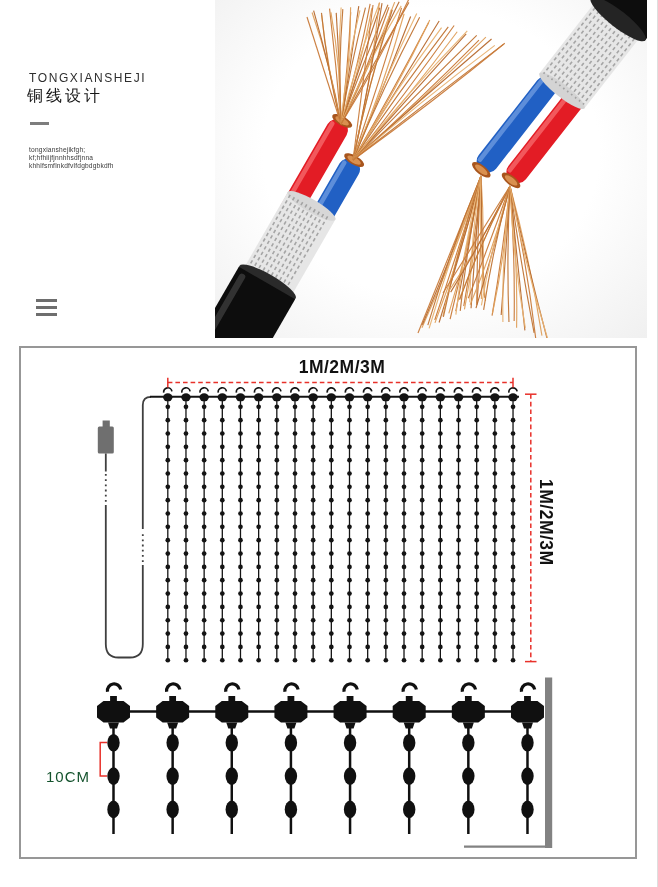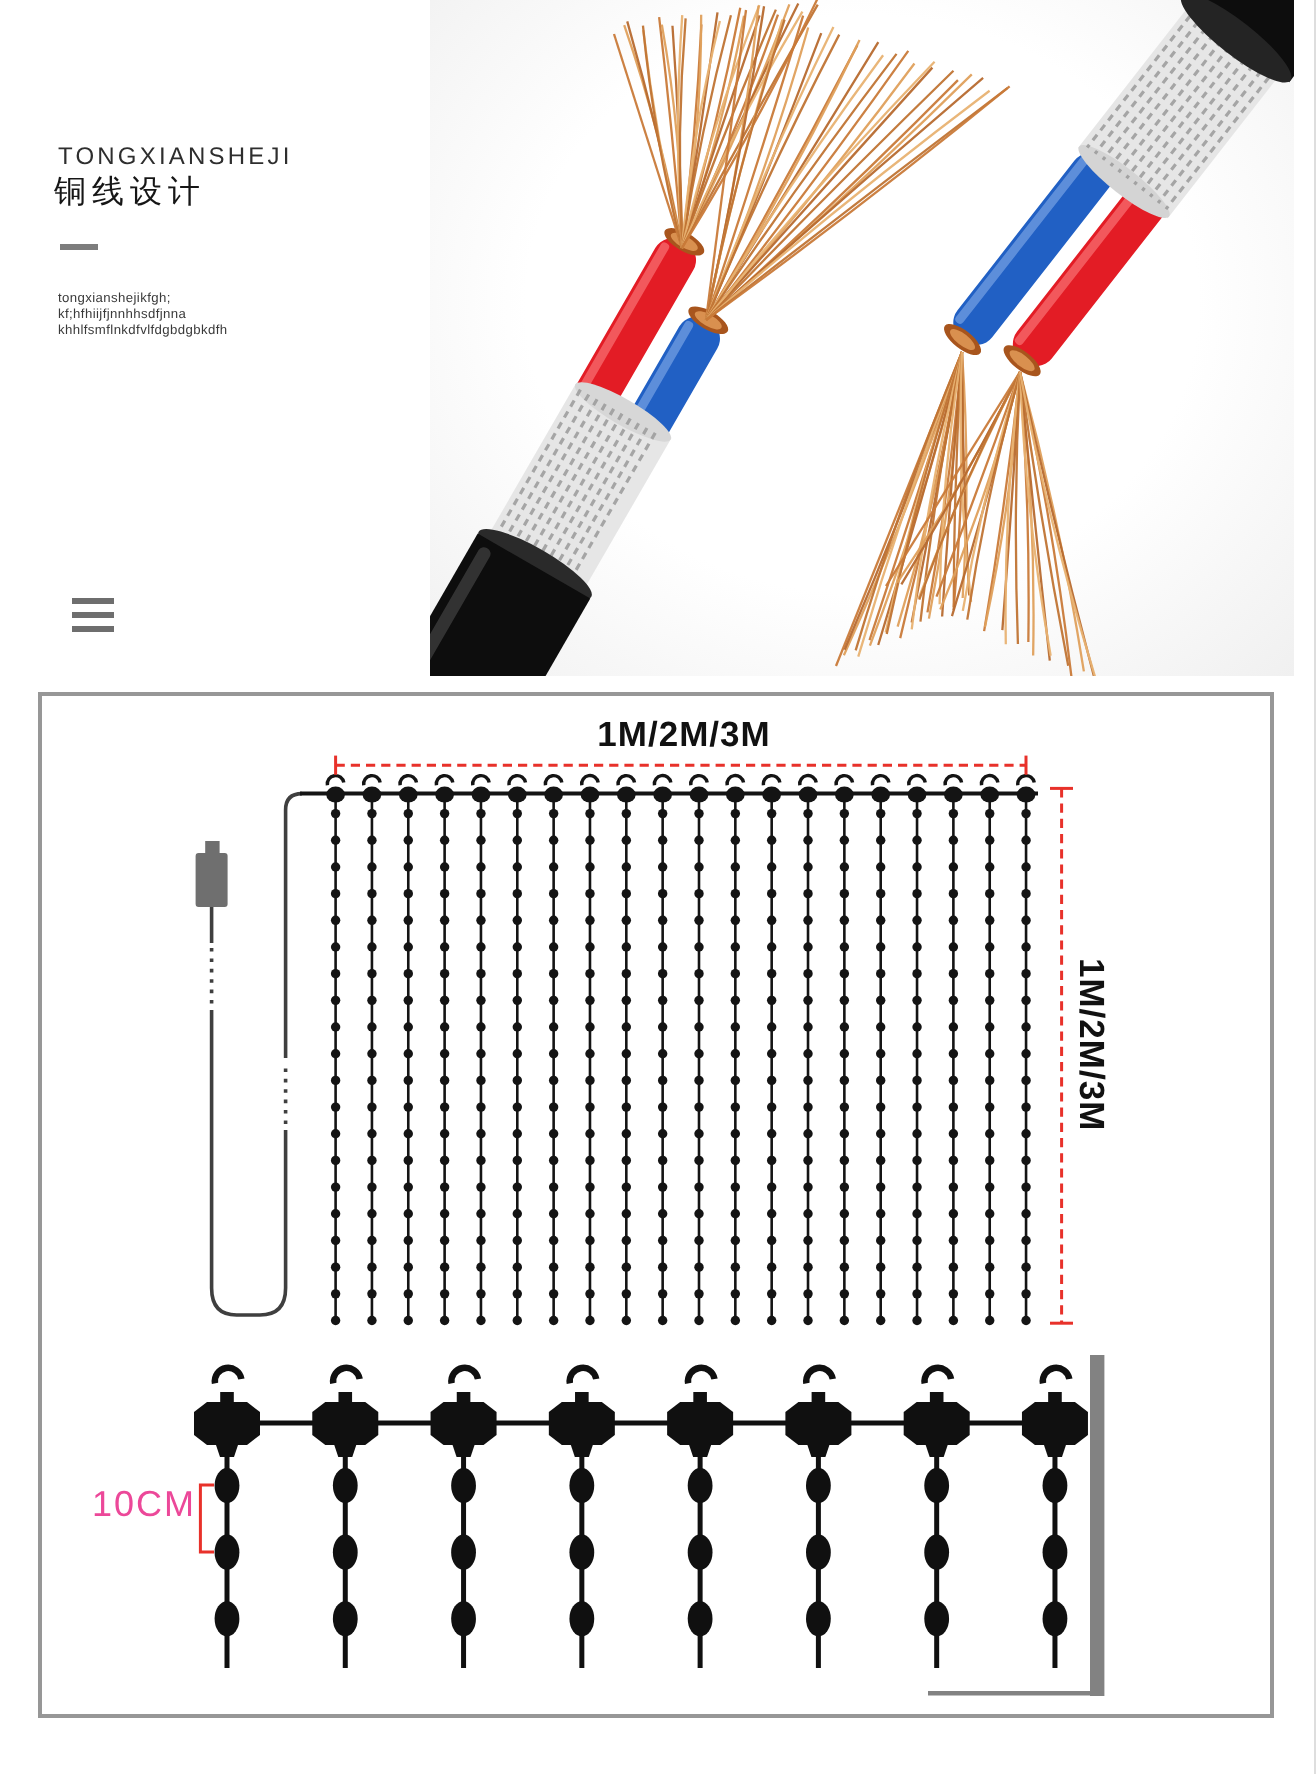--- a/index.html
+++ b/index.html
@@ -17,21 +17,21 @@
   .photo{position:absolute;left:215px;top:0;width:432px;height:338px;
          background:radial-gradient(ellipse at 50% 45%, #ffffff 55%, #f0f0f0 100%);}
   .photo svg{display:block;}
   
   .diagram-box{position:absolute;left:19px;top:346px;width:614px;height:509px;border:2px solid #979797;background:#fff;}
   .diagram-svg{position:absolute;left:0;top:0;pointer-events:none;}
   .dim-top{position:absolute;left:252px;top:357px;width:180px;text-align:center;
            font-size:17.5px;font-weight:600;letter-spacing:.5px;color:#111;}
   .dim-right{position:absolute;left:556px;top:479px;transform:rotate(90deg);transform-origin:0 0;
              font-size:17.5px;font-weight:600;letter-spacing:.5px;color:#111;white-space:nowrap;}
-  .dim-drop{position:absolute;left:46px;top:742px;font-size:18px;font-weight:500;letter-spacing:1px;color:#ec4899;}
+  .dim-drop{position:absolute;left:46px;top:768px;font-size:15px;font-weight:500;letter-spacing:1px;color:#14532d;}
 </style>
 </head>
 <body>
 
 <div class="page">
 
   <div>
     <div class="brand-en">TONGXIANSHEJI</div>
     <div class="brand-cn">铜线设计</div>
     <div class="brand-rule"></div>

